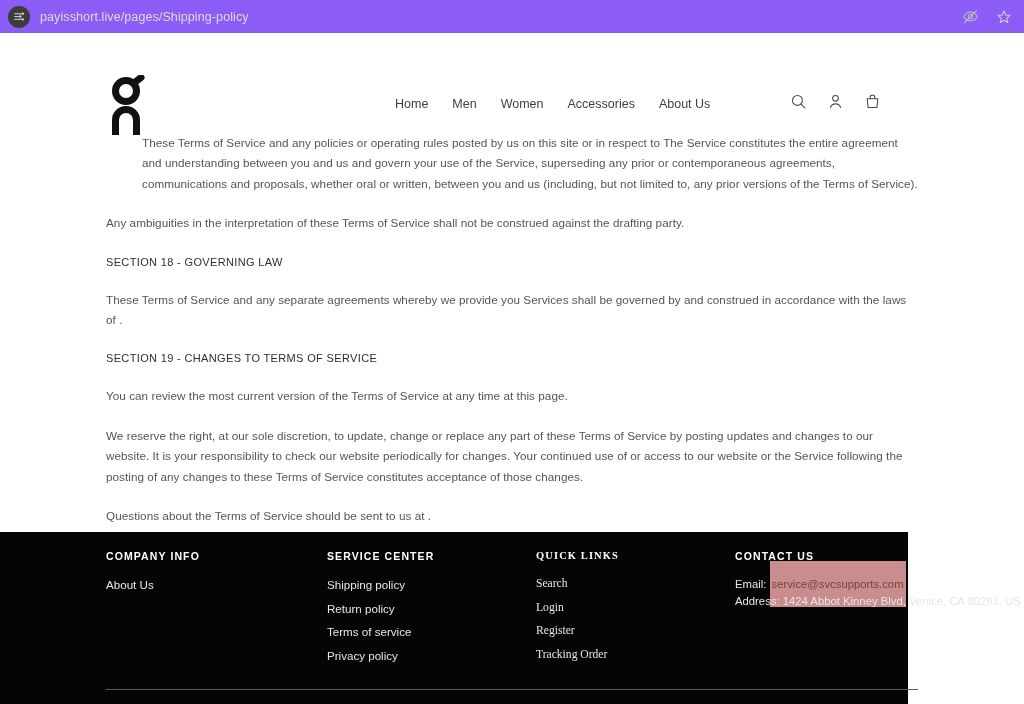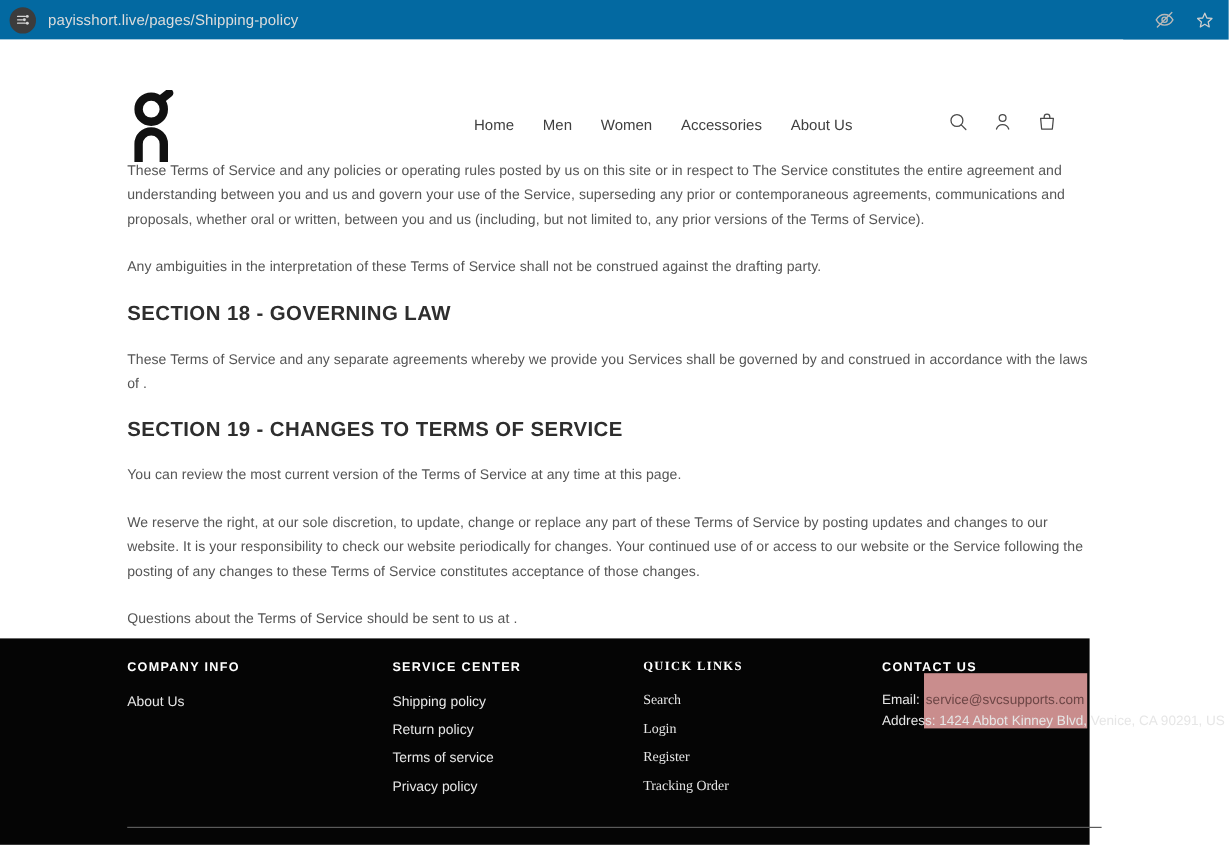--- a/index.html
+++ b/index.html
@@ -8,21 +8,21 @@
     height: 704px;
     overflow: hidden;
     font-family: "Liberation Sans", sans-serif;
     background: #ffffff;
   }
 
   
   .browser-bar {
     height: 33px;
     width: 1024px;
-    background: #0369a1;
+    background: #8b5cf6;
     display: flex;
     align-items: center;
     padding: 0 12px 0 8px;
     position: relative;
   }
   .site-settings-btn {
     width: 22px; height: 22px;
     border-radius: 50%;
     background: #3c3c3c;
     display: flex; align-items: center; justify-content: center;
@@ -85,27 +85,27 @@
   .content p {
     color: #555555;
     font-size: 11.7px;
     line-height: 20.4px;
     margin: 0 0 19px 0;
     max-width: 856px;
     letter-spacing: .05px;
   }
   .content h3 {
     color: #2e2e2e;
-    font-size: 17px;
-    font-weight: bold;
+    font-size: 11px;
+    font-weight: normal;
     letter-spacing: .35px;
     margin: 0 0 19px 0;
     line-height: 18px;
   }
-  .content .first { margin-top: 0; }
+  .content .first { margin-top: 0; margin-left: 36px; }
 
   
   .site-footer {
     position: absolute;
     left: 0;
     top: 532px;
     width: 908px;
     height: 172px;
     background: #050505;
     color: #ffffff;

